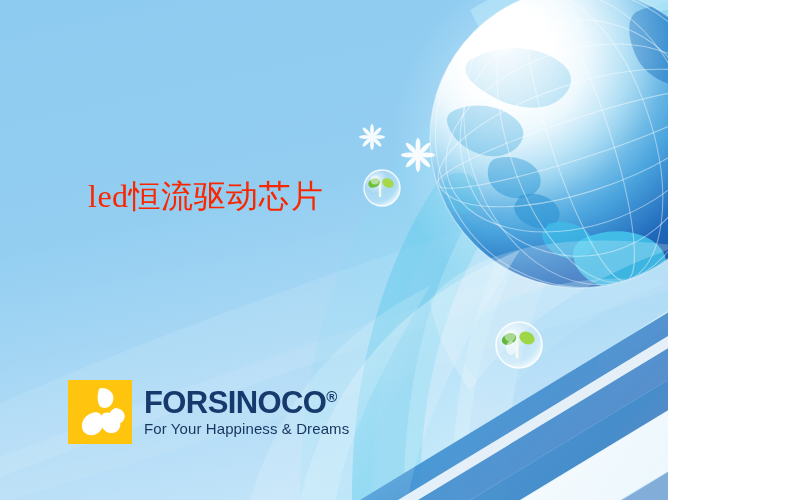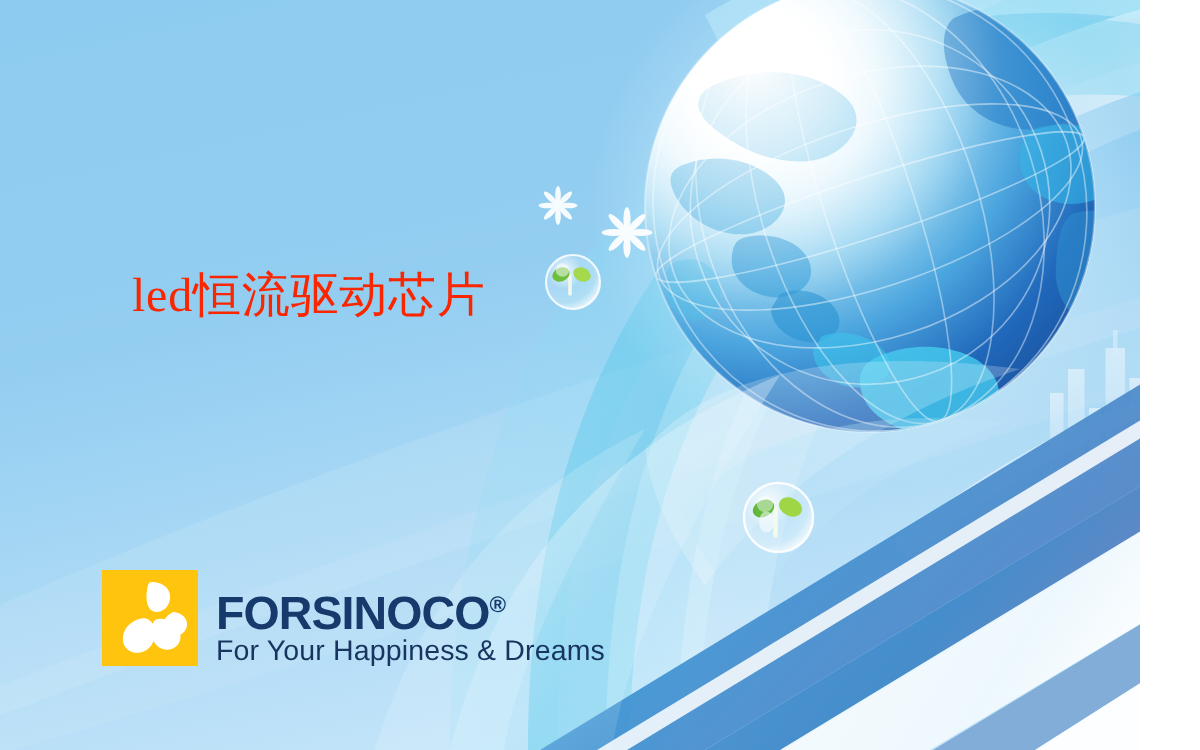--- a/index.html
+++ b/index.html
@@ -6,21 +6,21 @@
     margin: 0;
     padding: 0;
     background: #ffffff;
   }
   body {
     font-family: "Liberation Sans", sans-serif;
   }
 
   #poster {
     position: relative;
-    width: 760px;
+    width: 668px;
     height: 500px;
     overflow: hidden;
     background: linear-gradient(160deg, #8fcdf0 0%, #8dcbef 30%, #a5d8f4 62%, #bfe2f8 100%);
   }
 
   
   .layer {
     position: absolute;
     inset: 0;
     pointer-events: none;
@@ -42,21 +42,21 @@
     display: block;
     padding-left: 14px;
   }
 
   
   .logo {
     position: absolute;
     left: 68px;
     top: 380px;
     display: flex;
-    align-items: flex-end;
+    align-items: center;
   }
   .logo-mark {
     width: 64px;
     height: 64px;
     background: #ffc40d;
     position: relative;
     flex: none;
   }
   .logo-text {
     margin-left: 12px;
@@ -72,21 +72,21 @@
     line-height: 32px;
     white-space: nowrap;
   }
   .logo-word sup {
     font-size: 15px;
     vertical-align: super;
     line-height: 0;
   }
   .logo-tag {
     color: #17355f;
-    font-size: 19px;
+    font-size: 15px;
     line-height: 18px;
     letter-spacing: 0.1px;
     white-space: nowrap;
     margin-top: 1px;
   }
 </style>
 </head>
 <body>
 
 <div id="poster">

